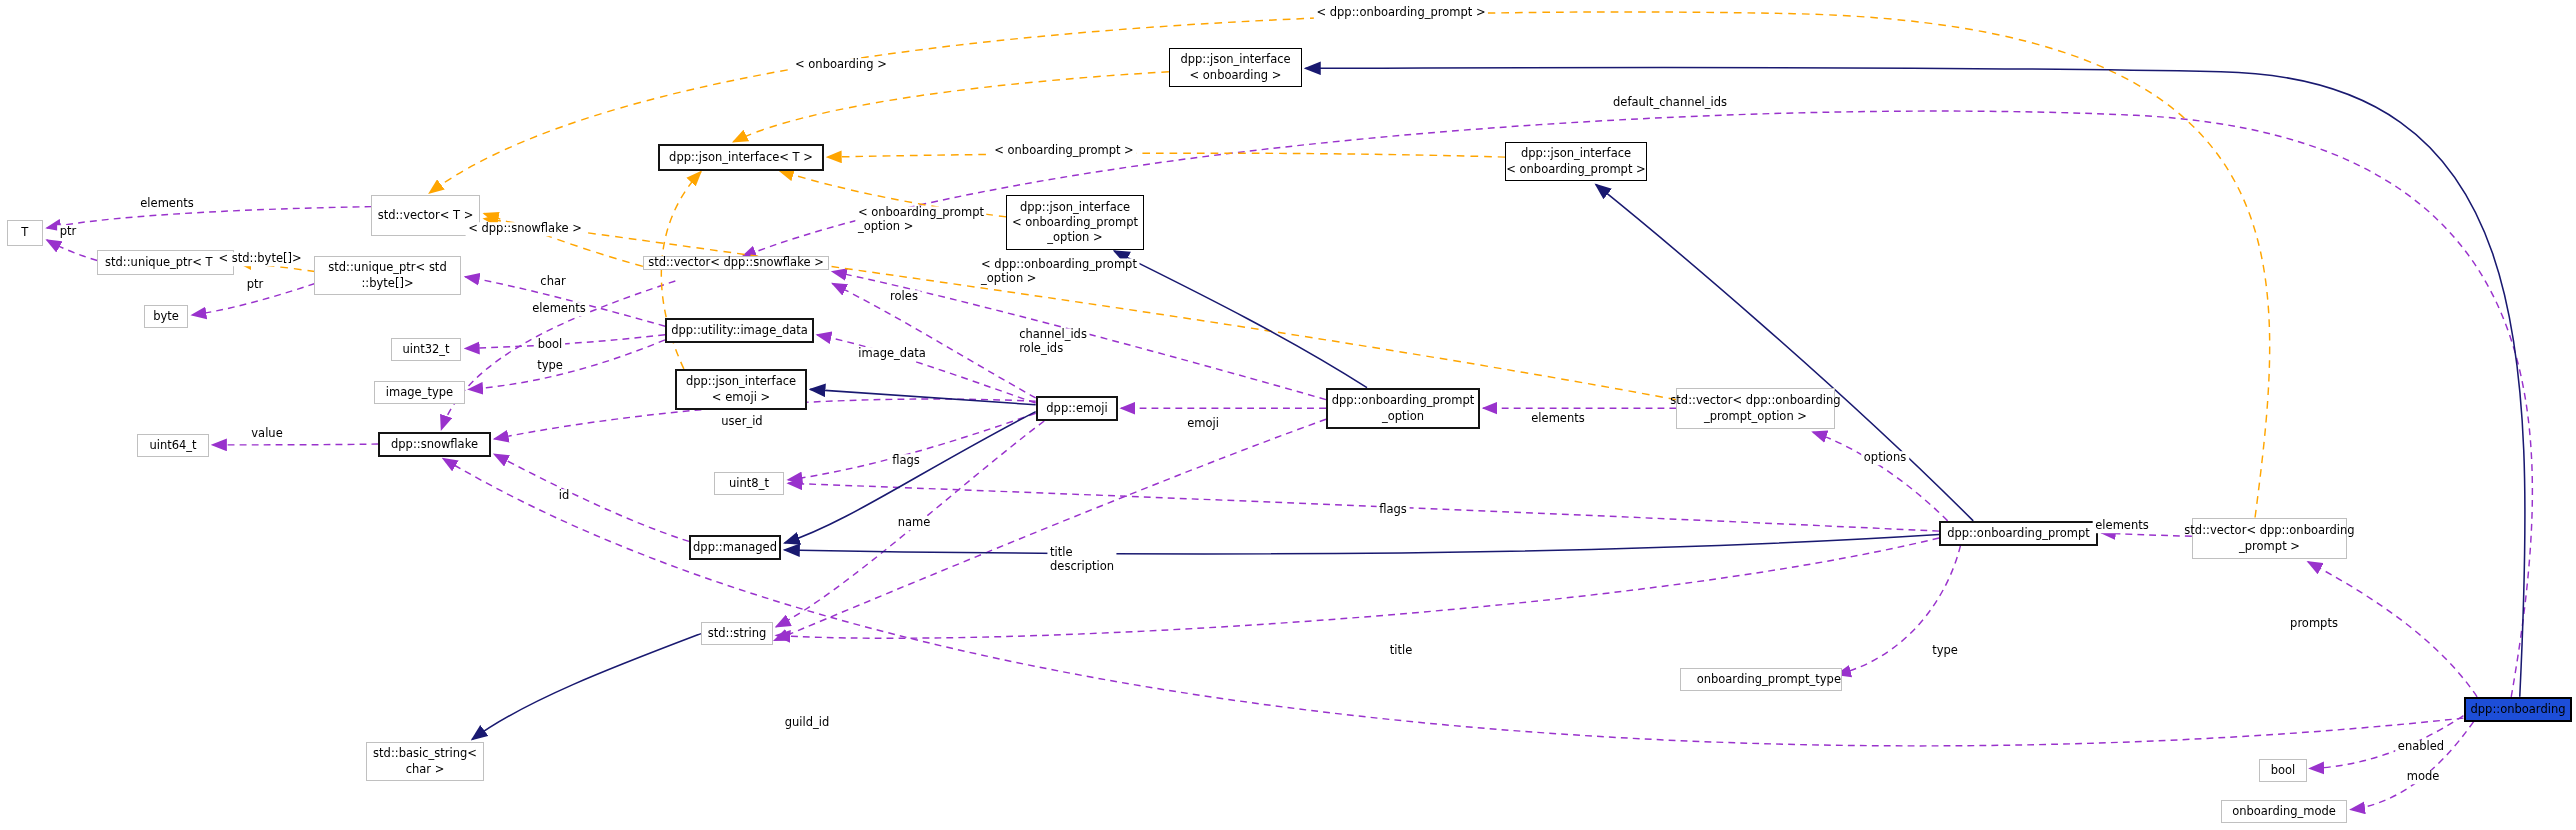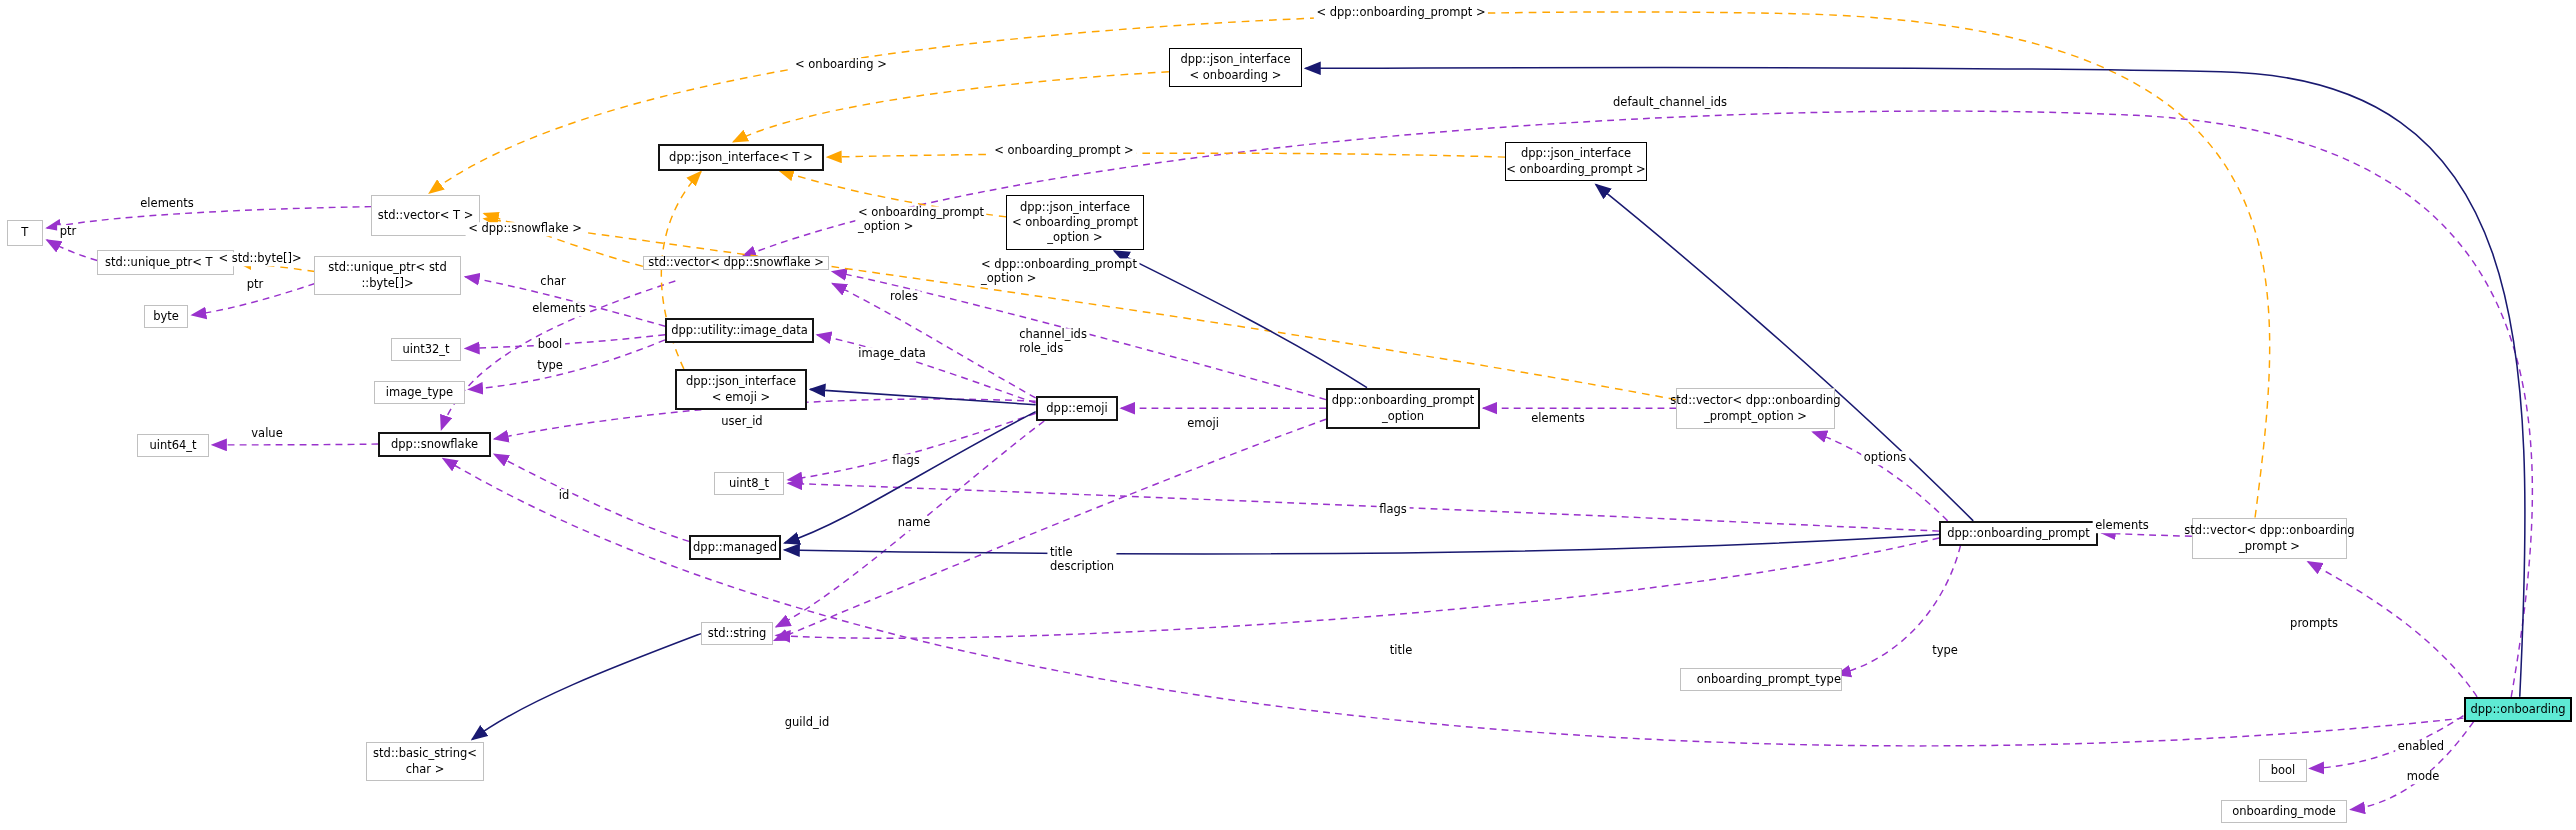--- a/index.html
+++ b/index.html
@@ -5,21 +5,21 @@
   html,body{margin:0;padding:0;background:#ffffff;}
   #canvas{position:relative;width:2576px;height:830px;background:#ffffff;overflow:hidden;
           font-family:"DejaVu Sans","Liberation Sans",sans-serif;}
   #edges{position:absolute;left:0;top:0;}
   .node{position:absolute;display:flex;flex-direction:column;justify-content:center;align-items:center;
         background:#ffffff;color:#000;text-align:center;box-sizing:border-box;
         font-size:11.5px;line-height:1.32;white-space:nowrap;}
   .kind-std{border:1px solid #c0c0c0;}
   .kind-dpp{border:1.2px solid #000000;}
   .kind-dpp-bold{border:2.1px solid #141414;}
-  .kind-main{border:2.1px solid #000000;background:#5eead4;justify-content:center;}
+  .kind-main{border:2.1px solid #000000;background:#1d4ed8;justify-content:center;}
   .edge-label{position:absolute;transform:translate(-50%,-50%);background:#ffffff;
               padding:0 2.6px;font-size:11.5px;line-height:1.18;color:#000;white-space:nowrap;}
   .edge-member{stroke:#9932cc;fill:none;stroke-width:1.7;stroke-dasharray:8 6;}
   .edge-template{stroke:#ffa500;fill:none;stroke-width:1.7;stroke-dasharray:9 7;}
   .edge-inheritance{stroke:#191970;fill:none;stroke-width:1.8;}
 </style>
 </head>
 <body>
 
 <div id="canvas">

